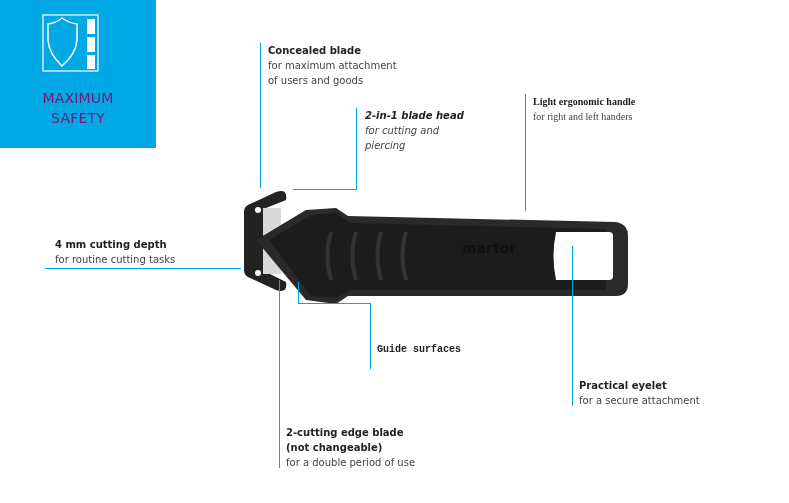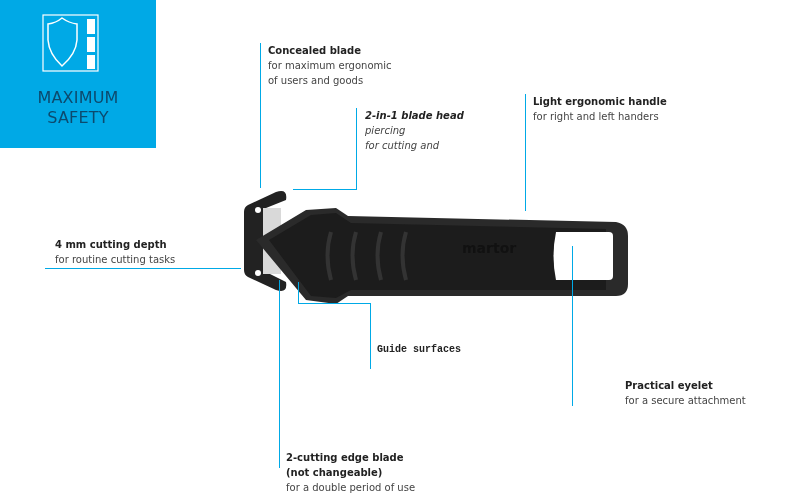--- a/index.html
+++ b/index.html
@@ -1,21 +1,21 @@
 <!DOCTYPE html>
 <html><head>
 <meta charset="utf-8">
 <style>
   html, body { margin:0; padding:0; }
   body { width:789px; height:503px; background:#ffffff; position:relative; overflow:hidden;
          font-family:"DejaVu Sans", sans-serif; color:#333; }
   .badge { position:absolute; left:0; top:0; width:156px; height:148px; background:#00a9e6; }
   .badge svg { position:absolute; left:42px; top:14px; }
-  .badge-text { position:absolute; left:0; width:156px; top:88px; text-align:center; color:#0c4a6e;
-                font-size:16px; line-height:20px; letter-spacing:0.2px; }
+  .badge-text { position:absolute; left:0; width:156px; top:88px; text-align:center; color:#701a75;
+                font-size:14px; line-height:20px; letter-spacing:0.2px; }
   .label { position:absolute; font-size:10px; line-height:15px; color:#444; white-space:nowrap; }
   .label b { display:block; font-weight:bold; color:#222; }
   .label span { display:block; }
   .line { position:absolute; background:#00a9e6; }
   .knife { position:absolute; left:236px; top:180px; }
 </style>
 </head>
 <body>
 
 <div class="badge">
@@ -57,40 +57,40 @@
 <div class="line" style="left:525px;top:94px;width:1px;height:117px;"></div>
 <div class="line" style="left:45px;top:268px;width:196px;height:1px;"></div>
 <div class="line" style="left:298px;top:282px;width:1px;height:22px;"></div>
 <div class="line" style="left:298px;top:303px;width:73px;height:1px;"></div>
 <div class="line" style="left:370px;top:303px;width:1px;height:66px;"></div>
 <div class="line" style="left:572px;top:246px;width:1px;height:160px;"></div>
 <div class="line" style="left:279px;top:280px;width:1px;height:188px;"></div>
 
 <div class="label" style="left:268px;top:43px;">
   <b>Concealed blade</b>
-  <span>for maximum ergonomic</span>
+  <span>for maximum attachment</span>
   <span>of users and goods</span>
 </div>
 <div class="label" style="left:365px;top:108px;font-style:italic;">
   <b>2-in-1 blade head</b>
+  <span>for cutting and</span>
   <span>piercing</span>
-  <span>for cutting and</span>
 </div>
-<div class="label" style="left:533px;top:94px;">
+<div class="label" style="left:533px;top:94px;font-family:Liberation Serif, serif;">
   <b>Light ergonomic handle</b>
   <span>for right and left handers</span>
 </div>
 <div class="label" style="left:55px;top:237px;">
   <b>4 mm cutting depth</b>
   <span>for routine cutting tasks</span>
 </div>
 <div class="label" style="left:377px;top:342px;font-family:Liberation Mono, monospace;">
   <b>Guide surfaces</b>
 </div>
-<div class="label" style="left:579px;top:378px;margin-left:46px;">
+<div class="label" style="left:579px;top:378px;">
   <b>Practical eyelet</b>
   <span>for a secure attachment</span>
 </div>
-<div class="label" style="left:286px;top:425px;margin-top:25px;">
+<div class="label" style="left:286px;top:425px;">
   <b>2-cutting edge blade</b>
   <b>(not changeable)</b>
   <span>for a double period of use</span>
 </div>
 
 </body></html>

